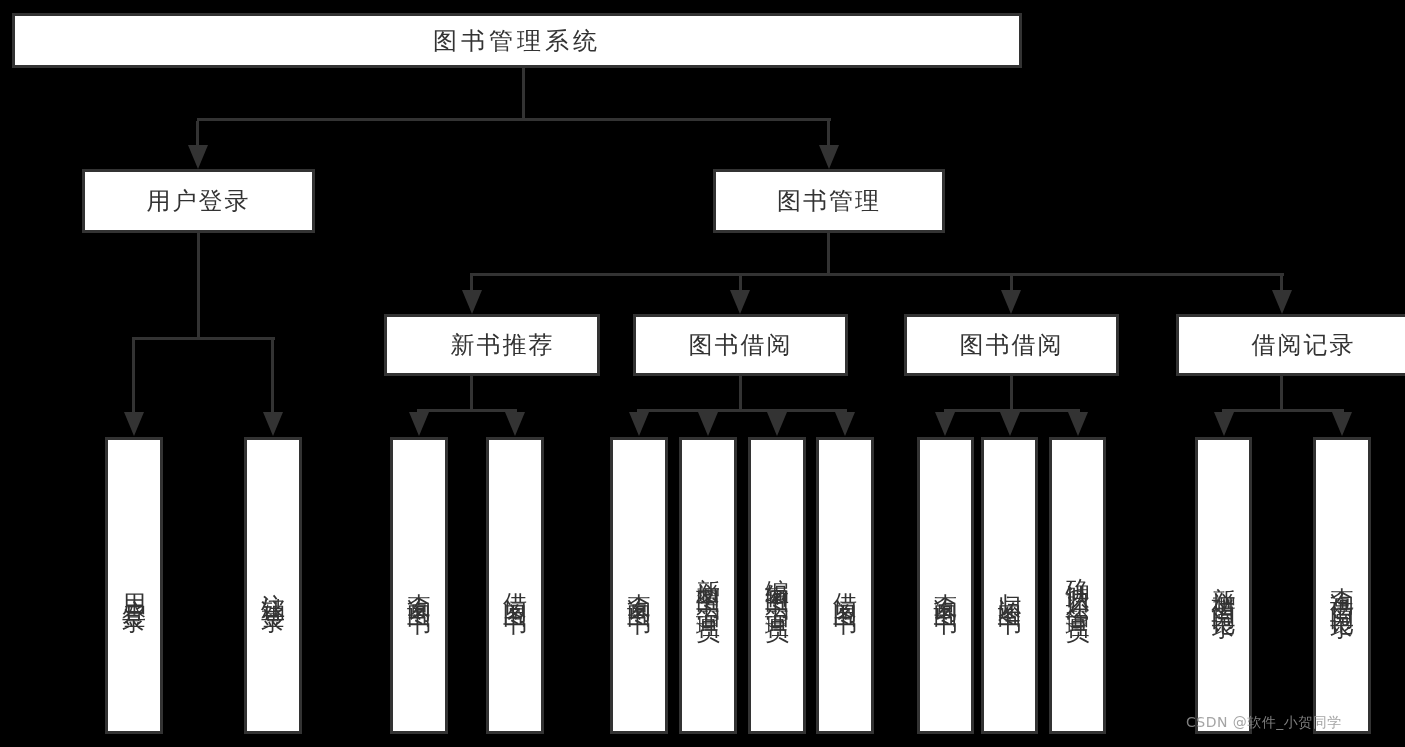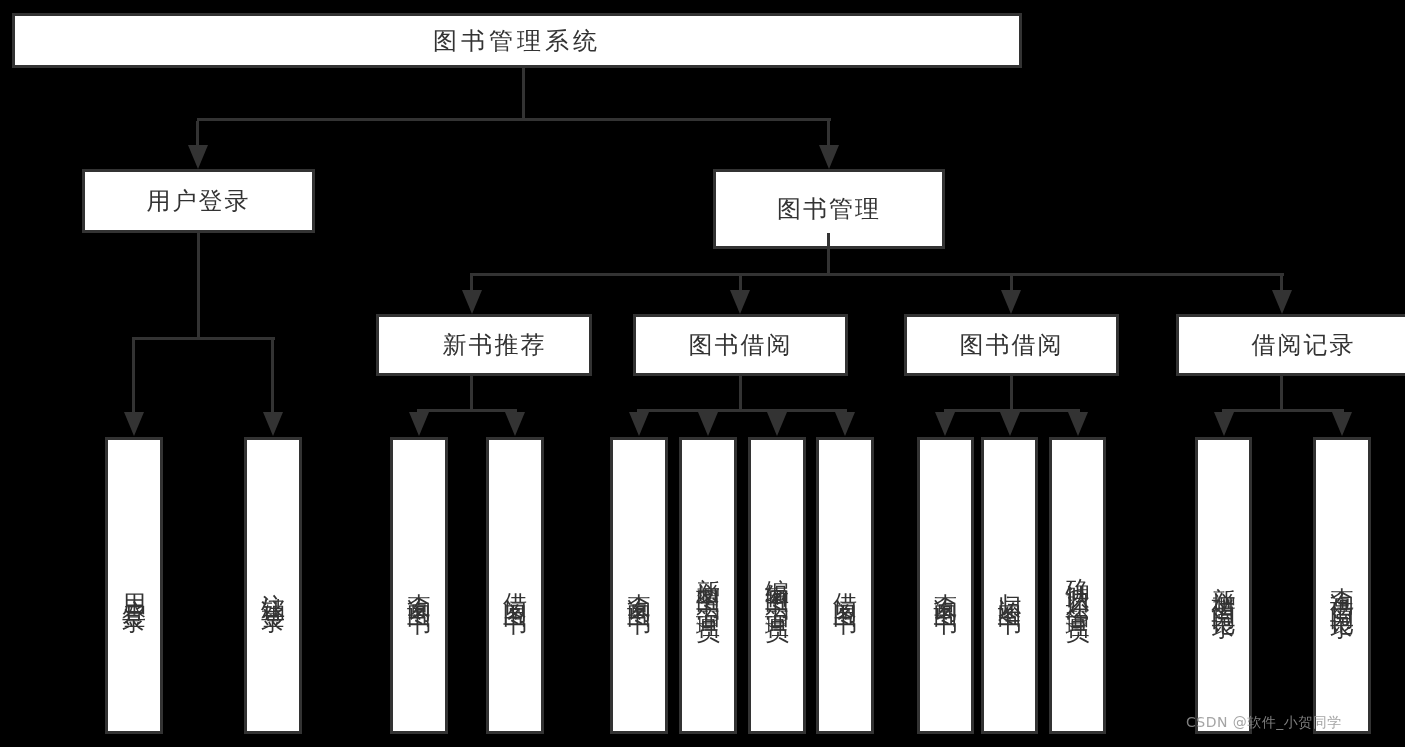--- a/index.html
+++ b/index.html
@@ -72,21 +72,21 @@
   <div class="vline" style="left:522px; top:68px; width:3px; height:50px;"></div>
   <div class="hline" style="left:197px; top:118px; width:634px; height:3px;"></div>
   <div class="vline" style="left:196px; top:121px; width:3px; height:26px;"></div>
   <div class="vline" style="left:827px; top:121px; width:3px; height:26px;"></div>
   <div class="arrow" style="left:188px; top:145px;"></div>
   <div class="arrow" style="left:819px; top:145px;"></div>
 
   <div class="box" style="left:82px; top:169px; width:233px; height:64px;">
     <span>用户登录</span>
   </div>
-  <div class="box" style="left:713px; top:169px; width:232px; height:80px;">
+  <div class="box" style="left:713px; top:169px; width:232px; height:64px;">
     <span>图书管理</span>
   </div>
 
   <div class="vline" style="left:197px; top:233px; width:3px; height:104px;"></div>
   <div class="hline" style="left:132px; top:337px; width:143px; height:3px;"></div>
   <div class="vline" style="left:132px; top:340px; width:3px; height:72px;"></div>
   <div class="vline" style="left:271px; top:340px; width:3px; height:72px;"></div>
   <div class="arrow" style="left:124px; top:412px;"></div>
   <div class="arrow" style="left:263px; top:412px;"></div>
 
@@ -94,21 +94,21 @@
   <div class="hline" style="left:470px; top:273px; width:814px; height:3px;"></div>
   <div class="vline" style="left:470px; top:276px; width:3px; height:14px;"></div>
   <div class="vline" style="left:739px; top:276px; width:3px; height:14px;"></div>
   <div class="vline" style="left:1010px; top:276px; width:3px; height:14px;"></div>
   <div class="vline" style="left:1280px; top:276px; width:3px; height:14px;"></div>
   <div class="arrow" style="left:462px; top:290px;"></div>
   <div class="arrow" style="left:730px; top:290px;"></div>
   <div class="arrow" style="left:1001px; top:290px;"></div>
   <div class="arrow" style="left:1272px; top:290px;"></div>
 
-  <div class="box" style="left:376px; top:314px; width:216px; height:62px;padding-left:21px;">
+  <div class="box" style="left:384px; top:314px; width:216px; height:62px;padding-left:21px;">
     <span>新书推荐</span>
   </div>
   <div class="box" style="left:633px; top:314px; width:215px; height:62px;">
     <span>图书借阅</span>
   </div>
   <div class="box" style="left:904px; top:314px; width:215px; height:62px;">
     <span>图书借阅</span>
   </div>
   <div class="box" style="left:1176px; top:314px; width:255px; height:62px;">
     <span>借阅记录</span>

